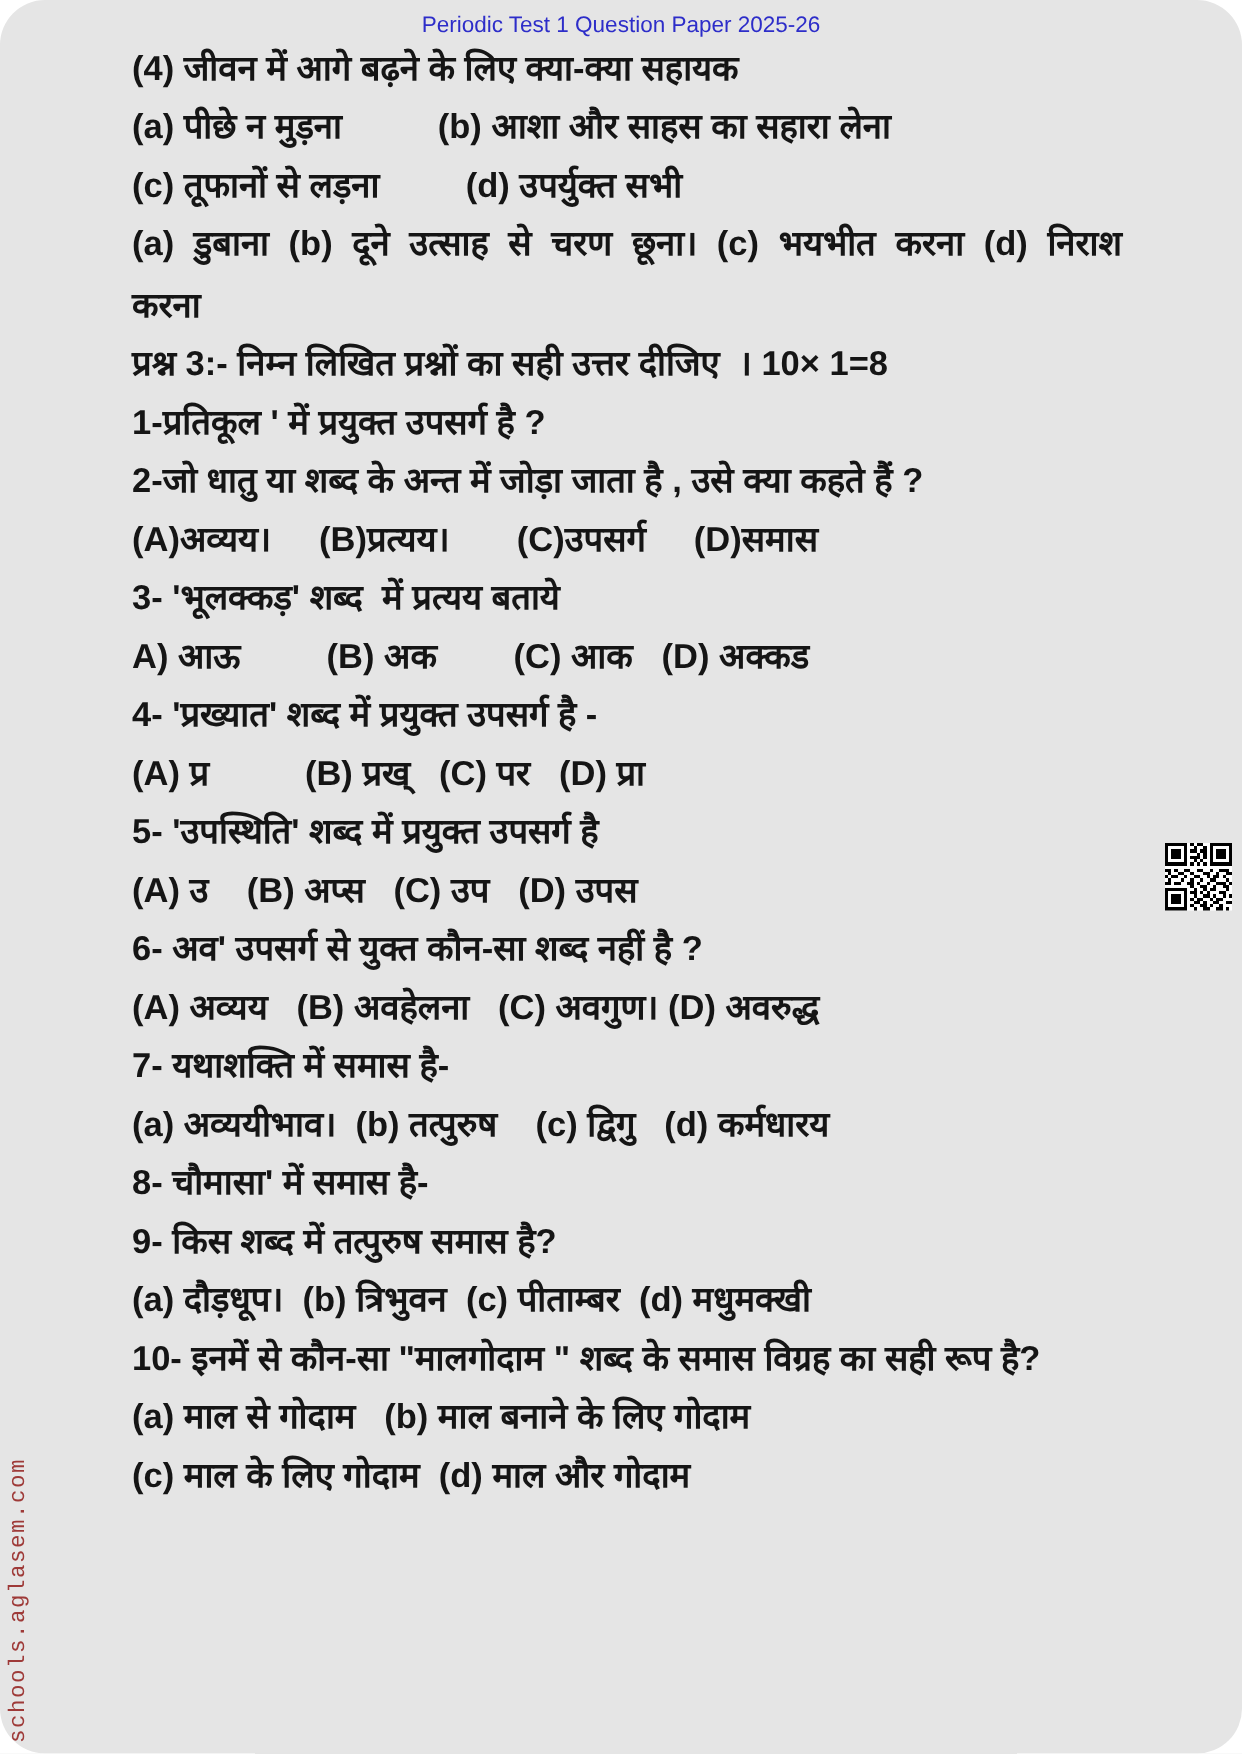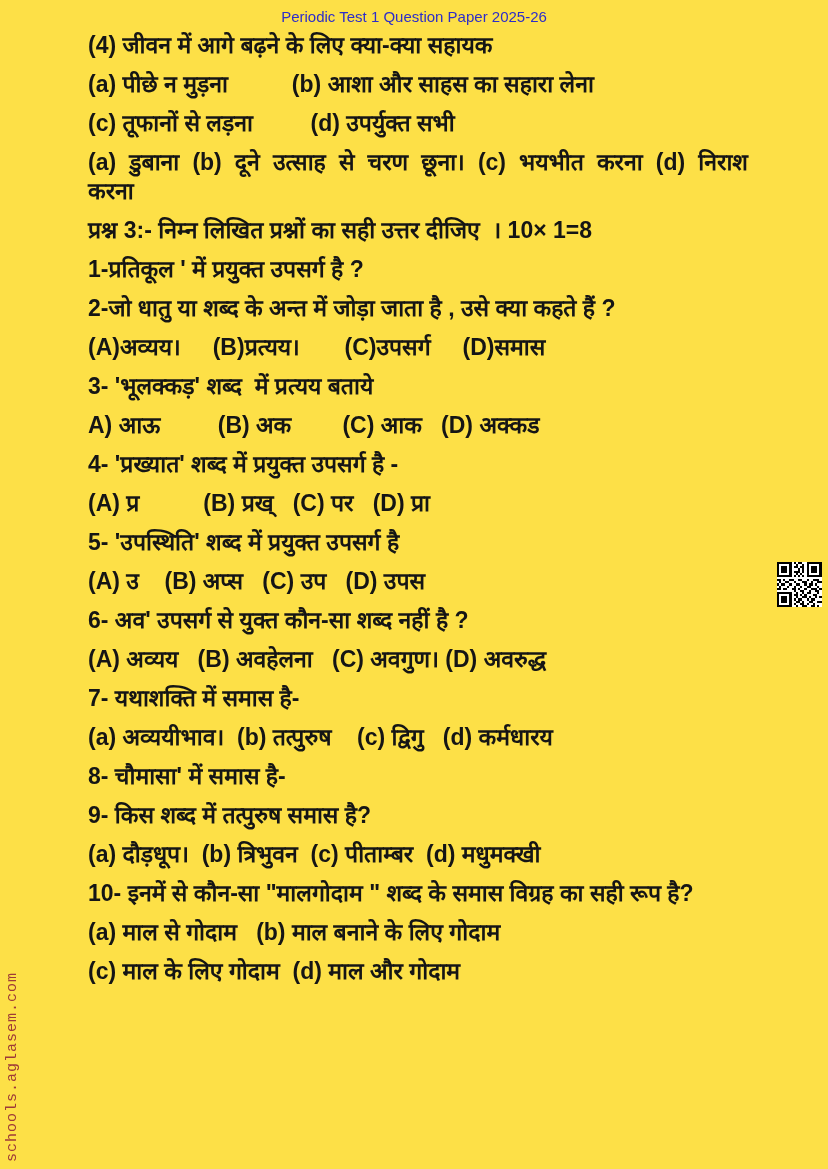--- a/index.html
+++ b/index.html
@@ -1,21 +1,22 @@
 <!DOCTYPE html>
 <html><head>
 <meta charset="utf-8">
 <style>
   html,body{margin:0;padding:0;background:#ffffff;}
   .page{
     position:relative;
     width:828px;height:1169px;
-    background:#fde047;
+    background:#e5e5e5;
     overflow:hidden;
     font-family:"Liberation Sans",sans-serif;
+    border-radius:30px;
   }
   .header{
     position:absolute;top:8px;left:0;width:828px;
     text-align:center;color:#2d2dc9;
   }
   .header .title{font-size:15px;font-weight:500;line-height:18px;}
   .header .subtitle{font-size:14px;font-weight:500;line-height:16px;}
   .content{
     position:absolute;left:88px;top:32px;width:660px;
     color:#111111;
@@ -25,21 +26,21 @@
     font-weight:600;
     line-height:26px;
     margin:0 0 13px 0;
     white-space:pre-wrap;
     color:#151515;
   }
   .line.justify{
     white-space:normal;
     text-align:justify;
     text-align-last:justify;
-    margin-bottom:3px;
+    margin-bottom:15px;
   }
   .line .marks{font-weight:800;}
   .qr{
     position:absolute;left:775px;top:562px;width:48px;height:45px;
   }
   .watermark-left{
     position:absolute;
     left:4px;top:962px;height:200px;
     writing-mode:vertical-rl;
     transform:rotate(180deg);

